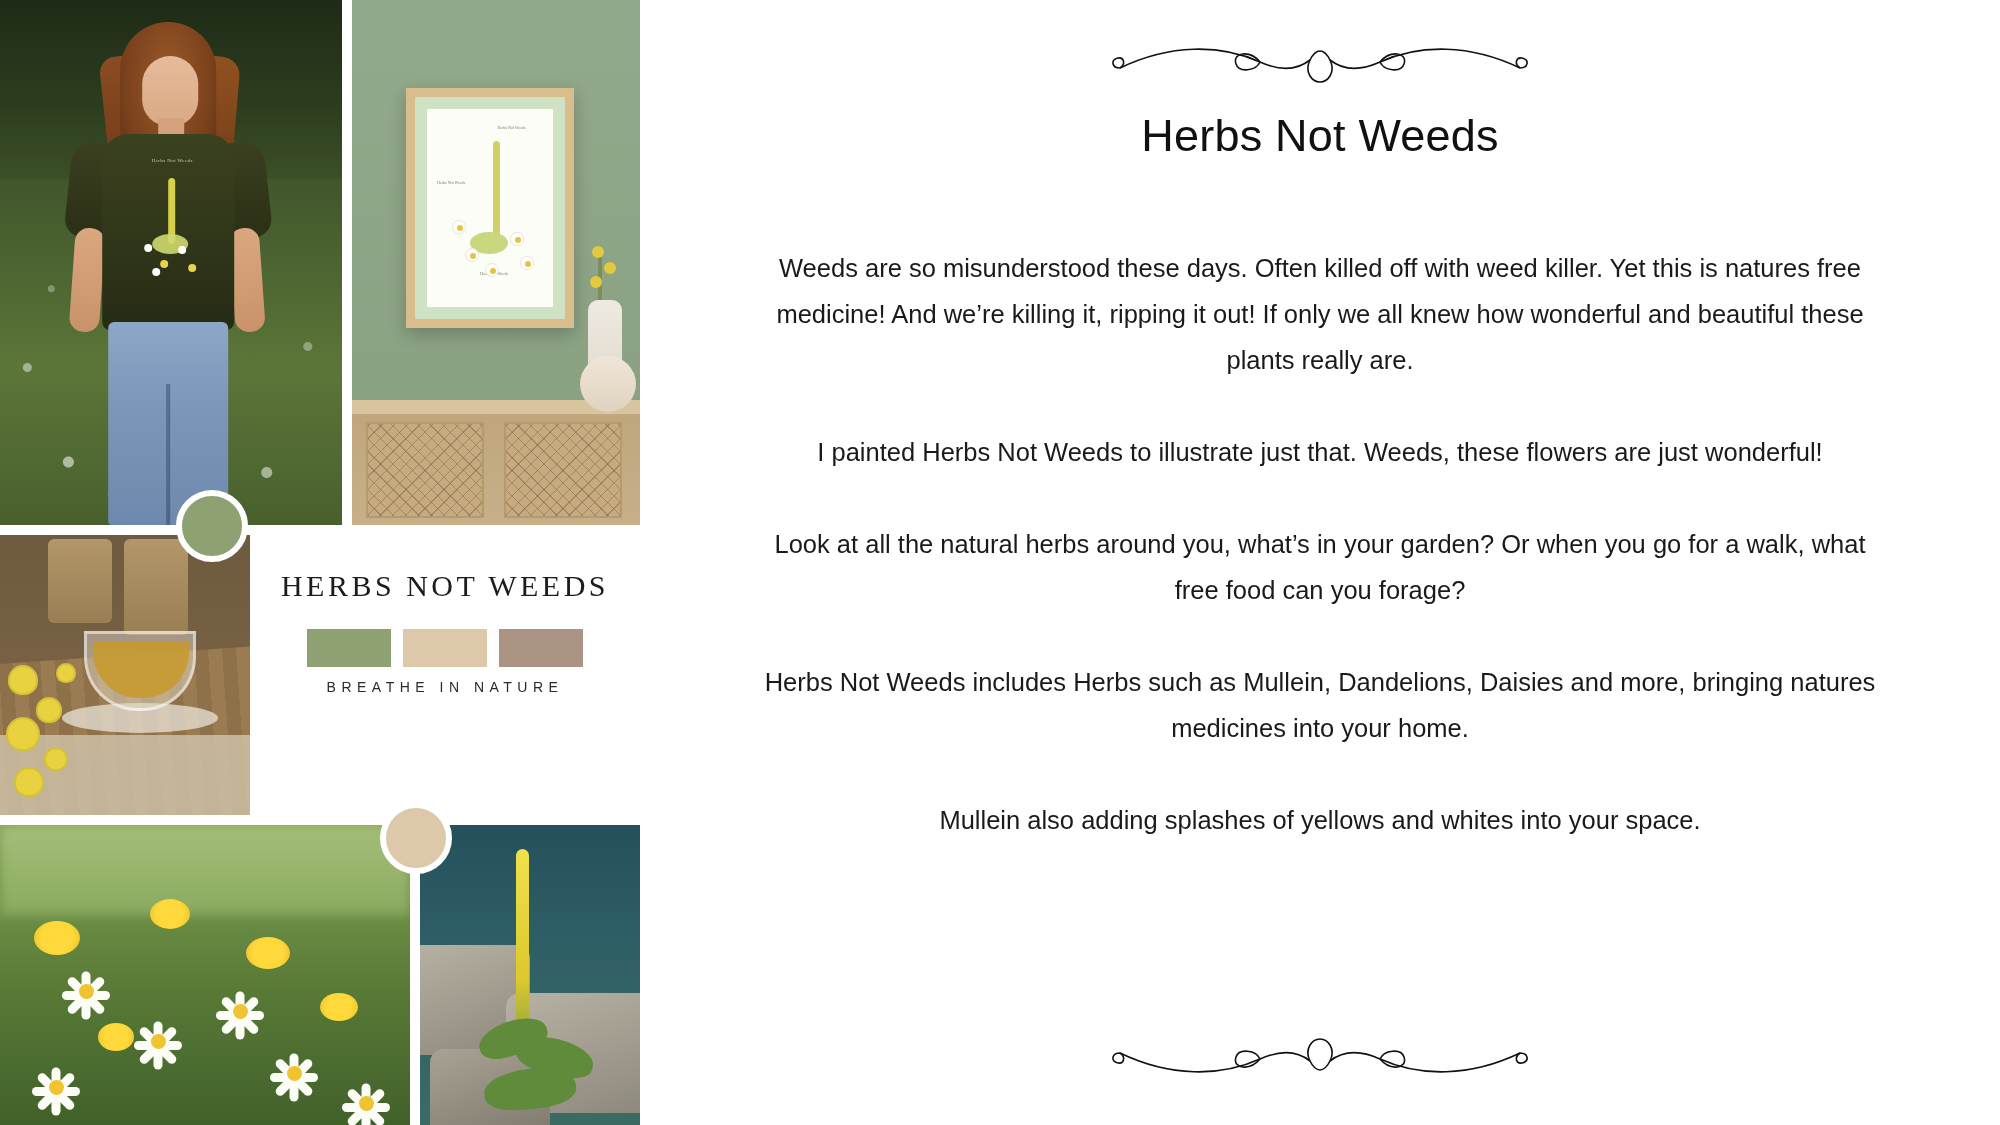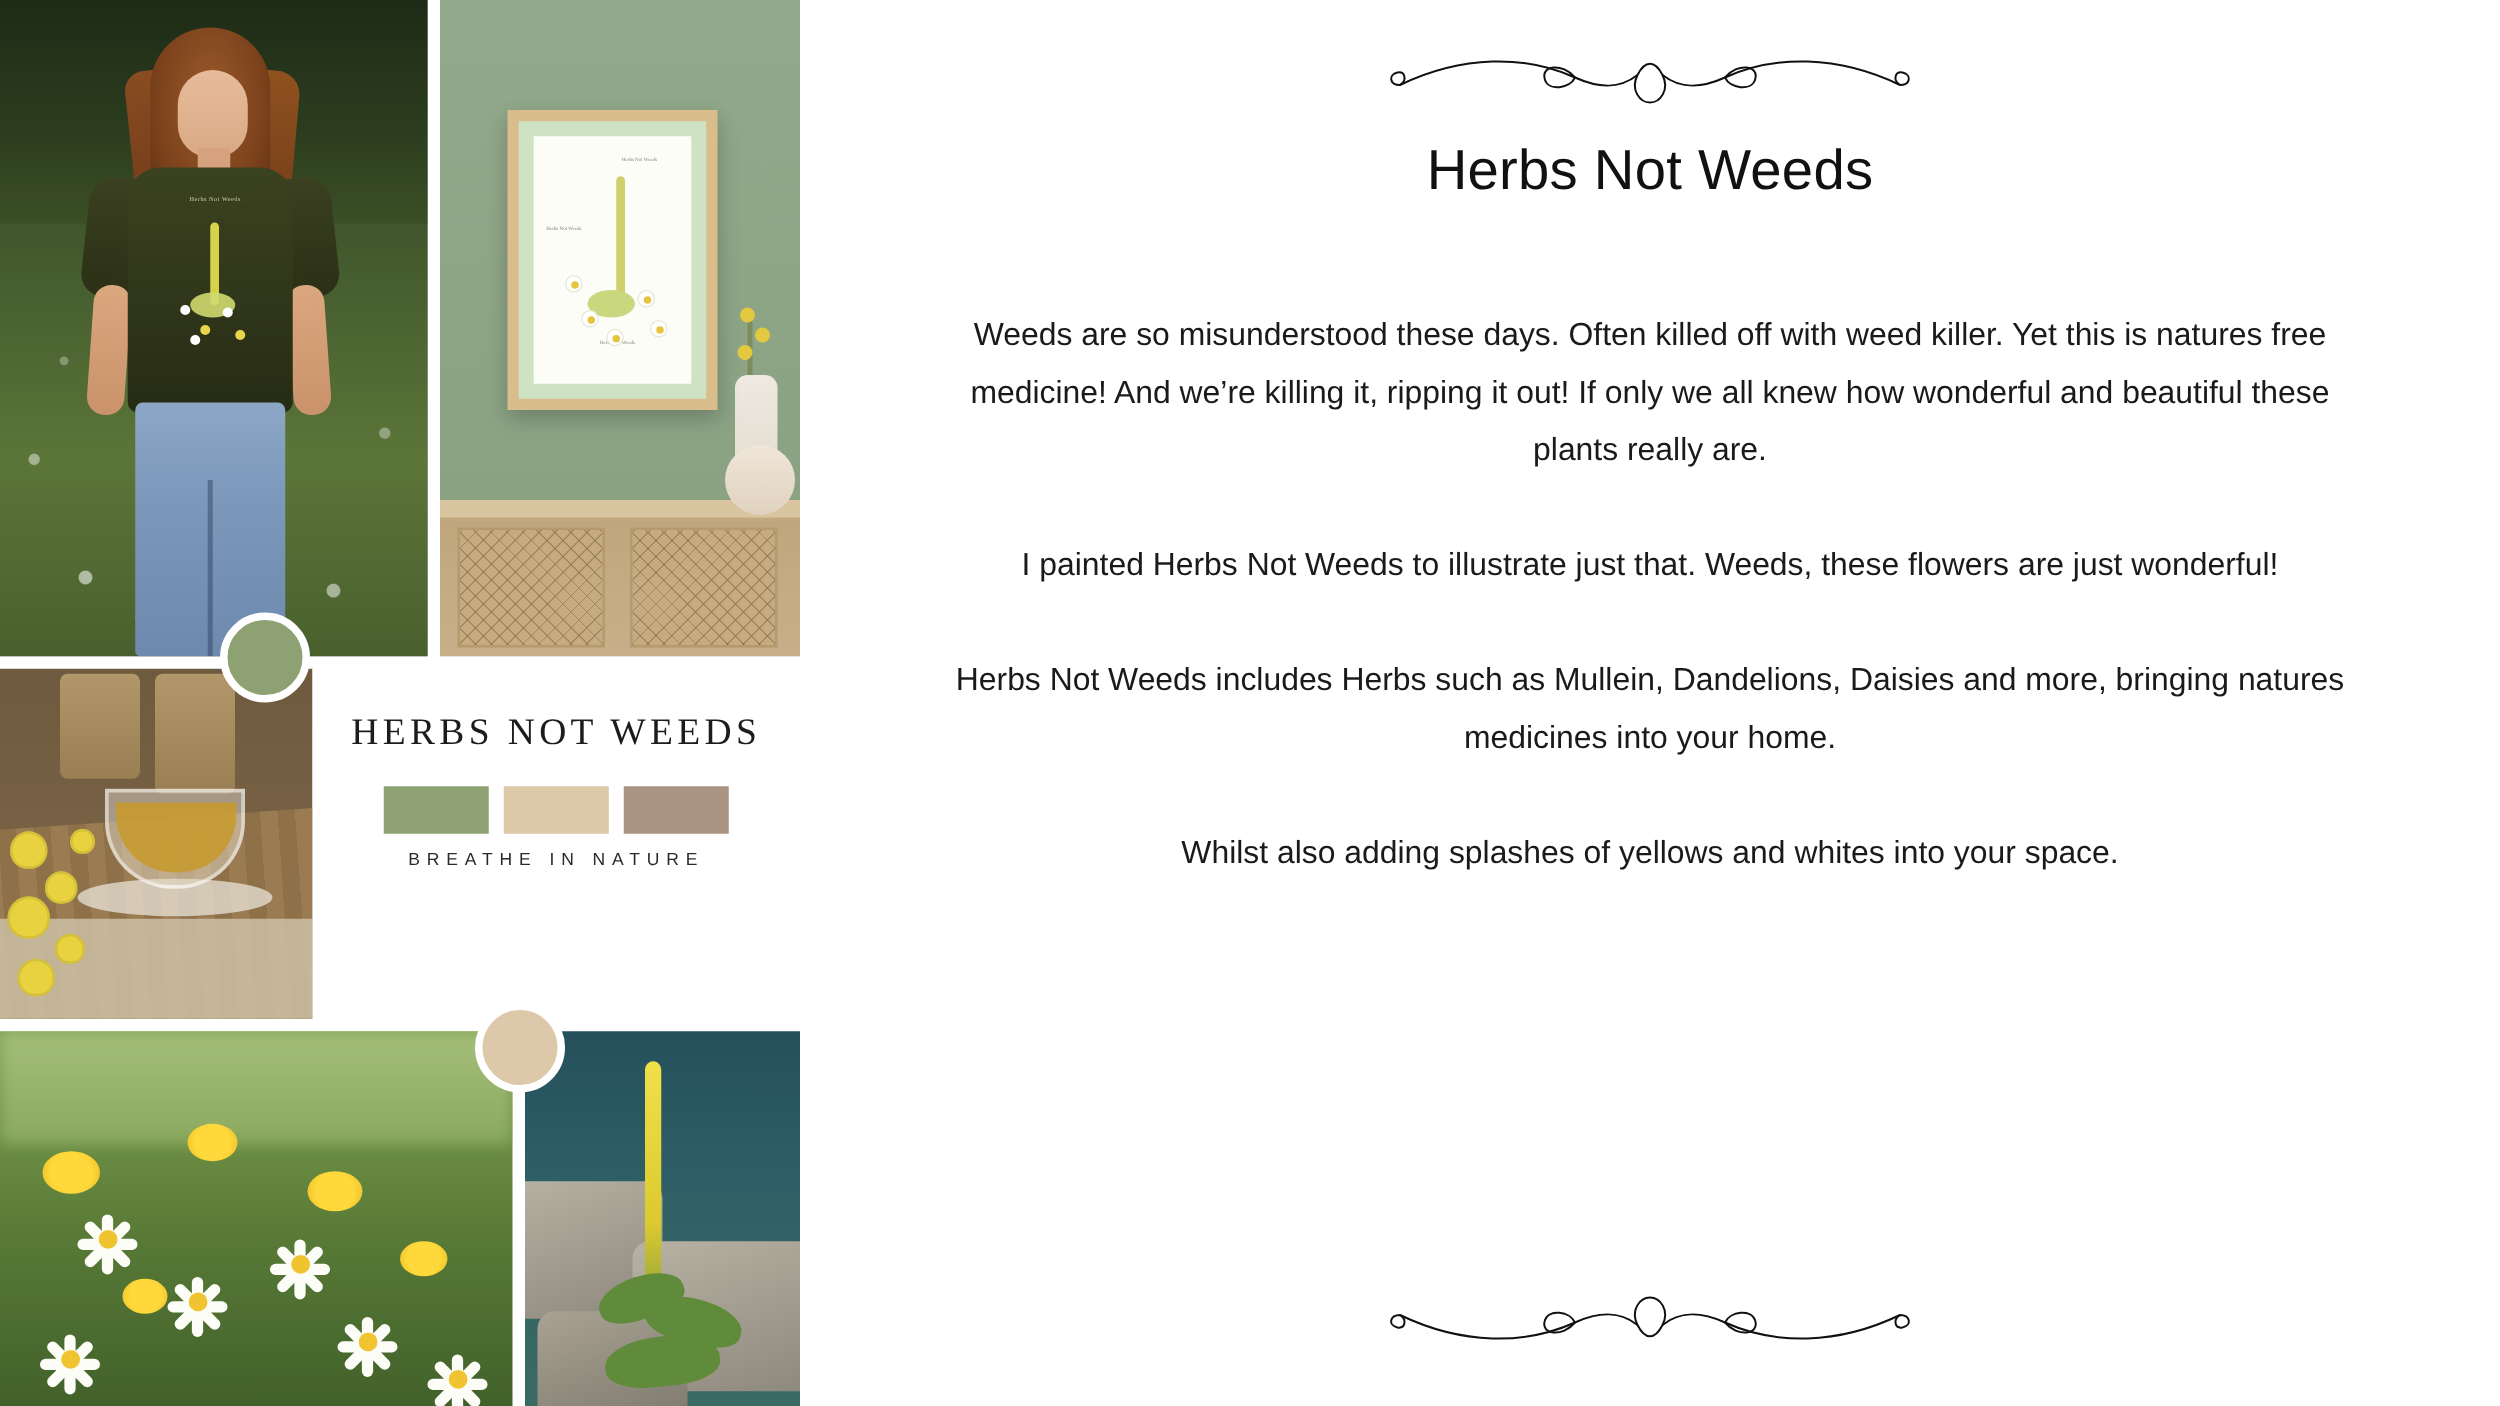--- a/index.html
+++ b/index.html
@@ -432,22 +432,23 @@
         <path d="M10 30 C 2 30, 0 22, 8 20 C 14 19, 16 26, 10 30"></path>
         <path d="M410 30 C 418 30, 420 22, 412 20 C 406 19, 404 26, 410 30"></path>
       </svg>
     </div>
 
     <div class="title">Herbs Not Weeds</div>
 
     <div class="body">
       <p>Weeds are so misunderstood these days. Often killed off with weed killer. Yet this is natures free medicine! And we’re killing it, ripping it out! If only we all knew how wonderful and beautiful these plants really are.</p>
       <p>I painted Herbs Not Weeds to illustrate just that. Weeds, these flowers are just wonderful!</p>
+      <p>Look at all the natural herbs around you, what’s in your garden? Or when you go for a walk, what free food can you forage?</p>
       <p>Herbs Not Weeds includes Herbs such as Mullein, Dandelions, Daisies and more, bringing natures medicines into your home.</p>
-      <p>Whilst also adding splashes of yellows and whites into your space.</p>
+      <p>Mullein also adding splashes of yellows and whites into your space.</p>
     </div>
 
     <div class="flourish-bottom">
       <svg width="420" height="52" viewBox="0 0 420 52" fill="none" stroke="#111" stroke-width="1.6">
         <path d="M10 22 C 60 46, 110 46, 150 28 C 170 19, 186 19, 200 30"></path>
         <path d="M410 22 C 360 46, 310 46, 270 28 C 250 19, 234 19, 220 30"></path>
         <path d="M150 28 C 140 40, 122 38, 126 26 C 129 17, 146 19, 150 28"></path>
         <path d="M270 28 C 280 40, 298 38, 294 26 C 291 17, 274 19, 270 28"></path>
         <path d="M200 30 C 206 42, 214 42, 220 30 C 226 18, 218 8, 210 8 C 202 8, 194 18, 200 30"></path>
         <path d="M10 22 C 2 22, 0 30, 8 32 C 14 33, 16 26, 10 22"></path>

